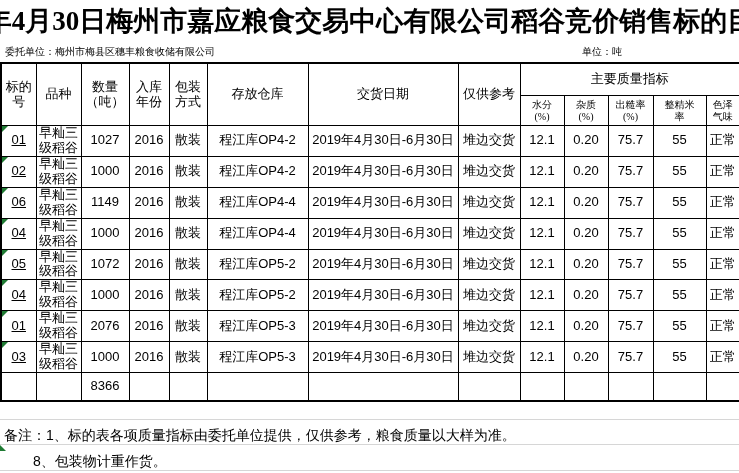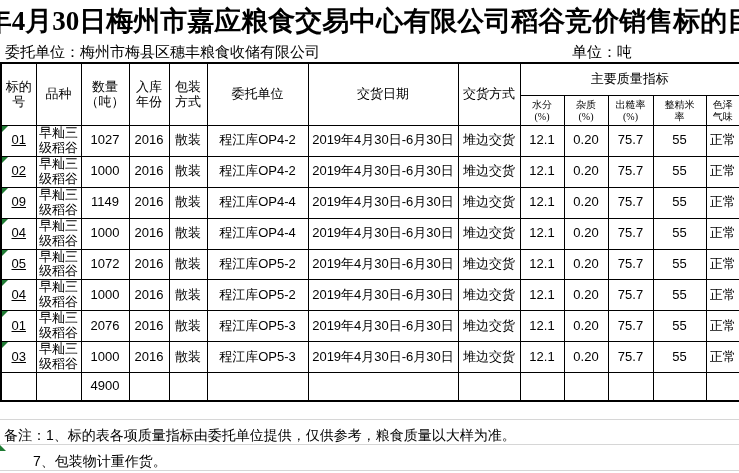--- a/index.html
+++ b/index.html
@@ -14,24 +14,24 @@
   .page{position:absolute;left:0;top:0;width:739px;height:473px;}
 
   .title{
     position:absolute;left:0;top:0;width:739px;height:42px;
     display:flex;align-items:center;justify-content:center;
     font-family:"Liberation Serif","DejaVu Serif",serif;
     font-weight:bold;font-size:27px;letter-spacing:0px;white-space:nowrap;
   }
   .meta-row{
     position:absolute;left:0;top:42px;width:638px;height:20px;
-    font-size:15px;line-height:20px;
+    font-size:10px;line-height:20px;
   }
   .meta-left{position:absolute;left:5px;top:0;}
-  .meta-right{position:absolute;right:6px;top:0;}
+  .meta-right{position:absolute;right:16px;top:0;}
 
   table.lots{
     position:absolute;left:0;top:62px;
     border-collapse:collapse;table-layout:fixed;
     width:739px;
     border:2px solid #000;
   }
   table.lots th, table.lots td{
     border:1px solid #000;
     padding:0 1px;
@@ -97,23 +97,23 @@
       <tr class="h1">
         <th rowspan="2">标的
 号</th>
         <th rowspan="2">品种</th>
         <th rowspan="2">数量
 （吨）</th>
         <th rowspan="2">入库
 年份</th>
         <th rowspan="2">包装
 方式</th>
-        <th rowspan="2">委托单位</th>
+        <th rowspan="2">存放仓库</th>
         <th rowspan="2">交货日期</th>
-        <th rowspan="2">交货方式</th>
+        <th rowspan="2">仅供参考</th>
         <th colspan="5">主要质量指标</th>
       </tr>
       <tr class="h2">
         <th>水分
 (%)</th>
         <th>杂质
 (%)</th>
         <th>出糙率
 (%)</th>
         <th>整精米
@@ -149,21 +149,21 @@
           <td>程江库OP4-2</td>
           <td>2019年4月30日-6月30日</td>
           <td>堆边交货</td>
           <td>12.1</td>
           <td class="impurity-cell">0.20</td>
           <td>75.7</td>
           <td>55</td>
           <td>正常</td>
         </tr>
         <tr>
-          <td class="lot-cell">09</td>
+          <td class="lot-cell">06</td>
           <td class="variety-cell">早籼三
 级稻谷</td>
           <td>1149</td>
           <td>2016</td>
           <td>散装</td>
           <td>程江库OP4-4</td>
           <td>2019年4月30日-6月30日</td>
           <td>堆边交货</td>
           <td>12.1</td>
           <td class="impurity-cell">0.20</td>
@@ -247,21 +247,21 @@
           <td>堆边交货</td>
           <td>12.1</td>
           <td class="impurity-cell">0.20</td>
           <td>75.7</td>
           <td>55</td>
           <td>正常</td>
         </tr>
         <tr class="total-row">
           <td></td>
           <td></td>
-          <td>4900</td>
+          <td>8366</td>
           <td></td>
           <td></td>
           <td></td>
           <td></td>
           <td></td>
           <td></td>
           <td></td>
           <td></td>
           <td></td>
           <td></td>
@@ -269,16 +269,16 @@
       </tbody>
   </table>
 
   <div class="notes">
     <div class="gridline-h" style="top:9px"></div>
     <div class="gridline-h" style="top:34px"></div>
     <div class="gridline-h" style="top:60px"></div>
 
     <div class="note-flag"></div>
     <div class="note1">备注：1、标的表各项质量指标由委托单位提供，仅供参考，粮食质量以大样为准。</div>
-    <div class="note2">7、包装物计重作货。</div>
+    <div class="note2">8、包装物计重作货。</div>
   </div>
 
 </div>
 
 </body></html>

